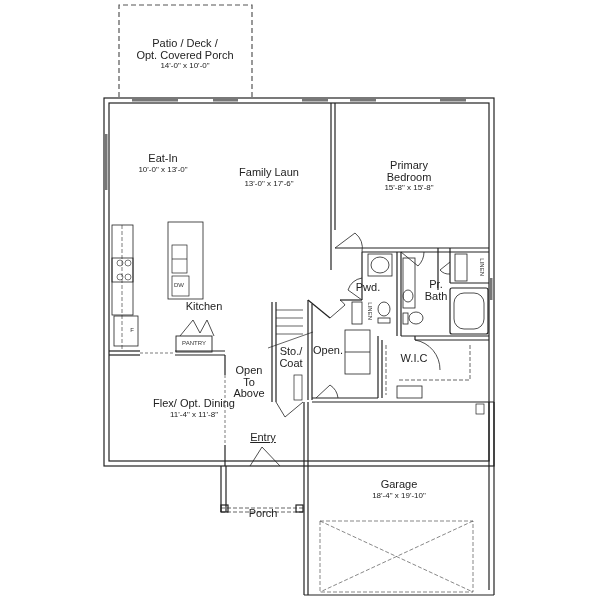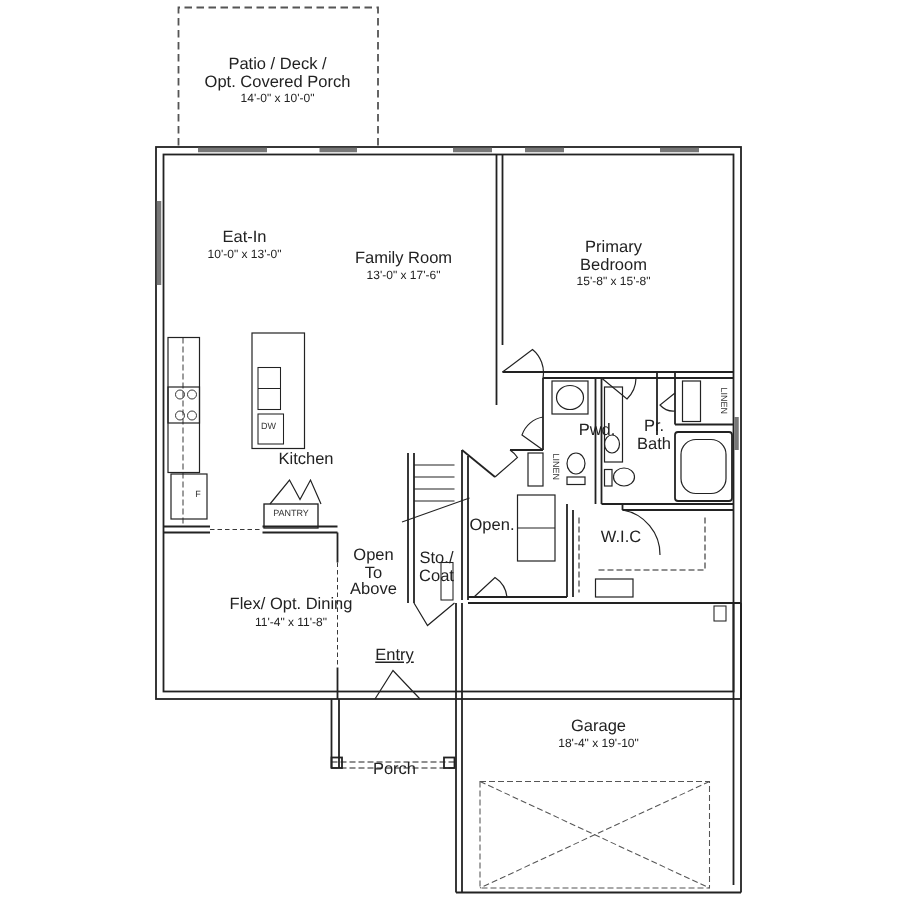--- a/index.html
+++ b/index.html
@@ -155,21 +155,21 @@
   <span class="name">Opt. Covered Porch</span>
   <span class="dim">14'-0" x 10'-0"</span>
 </div>
 
 <div class="lbl" style="left:163px;top:153px;">
   <span class="name">Eat-In</span>
   <span class="dim">10'-0" x 13'-0"</span>
 </div>
 
 <div class="lbl" style="left:269px;top:167px;">
-  <span class="name">Family Room</span>
+  <span class="name">Family Laun</span>
   <span class="dim">13'-0" x 17'-6"</span>
 </div>
 
 <div class="lbl" style="left:409px;top:160px;">
   <span class="name">Primary</span>
   <span class="name">Bedroom</span>
   <span class="dim">15'-8" x 15'-8"</span>
 </div>
 
 <div class="lbl" style="left:172px;top:301px;margin-left:32px;">
@@ -189,30 +189,30 @@
 </div>
 
 <div class="lbl small" style="left:361px;top:308px;transform:rotate(90deg);">
   <span>LINEN</span>
 </div>
 
 <div class="lbl small" style="left:473px;top:264px;transform:rotate(90deg);">
   <span>LINEN</span>
 </div>
 
-<div class="lbl" style="left:398px;top:282px;">
+<div class="lbl" style="left:368px;top:282px;">
   <span class="name">Pwd.</span>
 </div>
 
 <div class="lbl" style="left:436px;top:279px;">
   <span class="name">Pr.</span>
   <span class="name">Bath</span>
 </div>
 
-<div class="lbl" style="left:291px;top:346px;margin-top:21px;">
+<div class="lbl" style="left:291px;top:346px;">
   <span class="name">Sto./</span>
   <span class="name">Coat</span>
 </div>
 
 <div class="lbl" style="left:328px;top:345px;">
   <span class="name">Open.</span>
 </div>
 
 <div class="lbl" style="left:414px;top:353px;">
   <span class="name">W.I.C</span>

